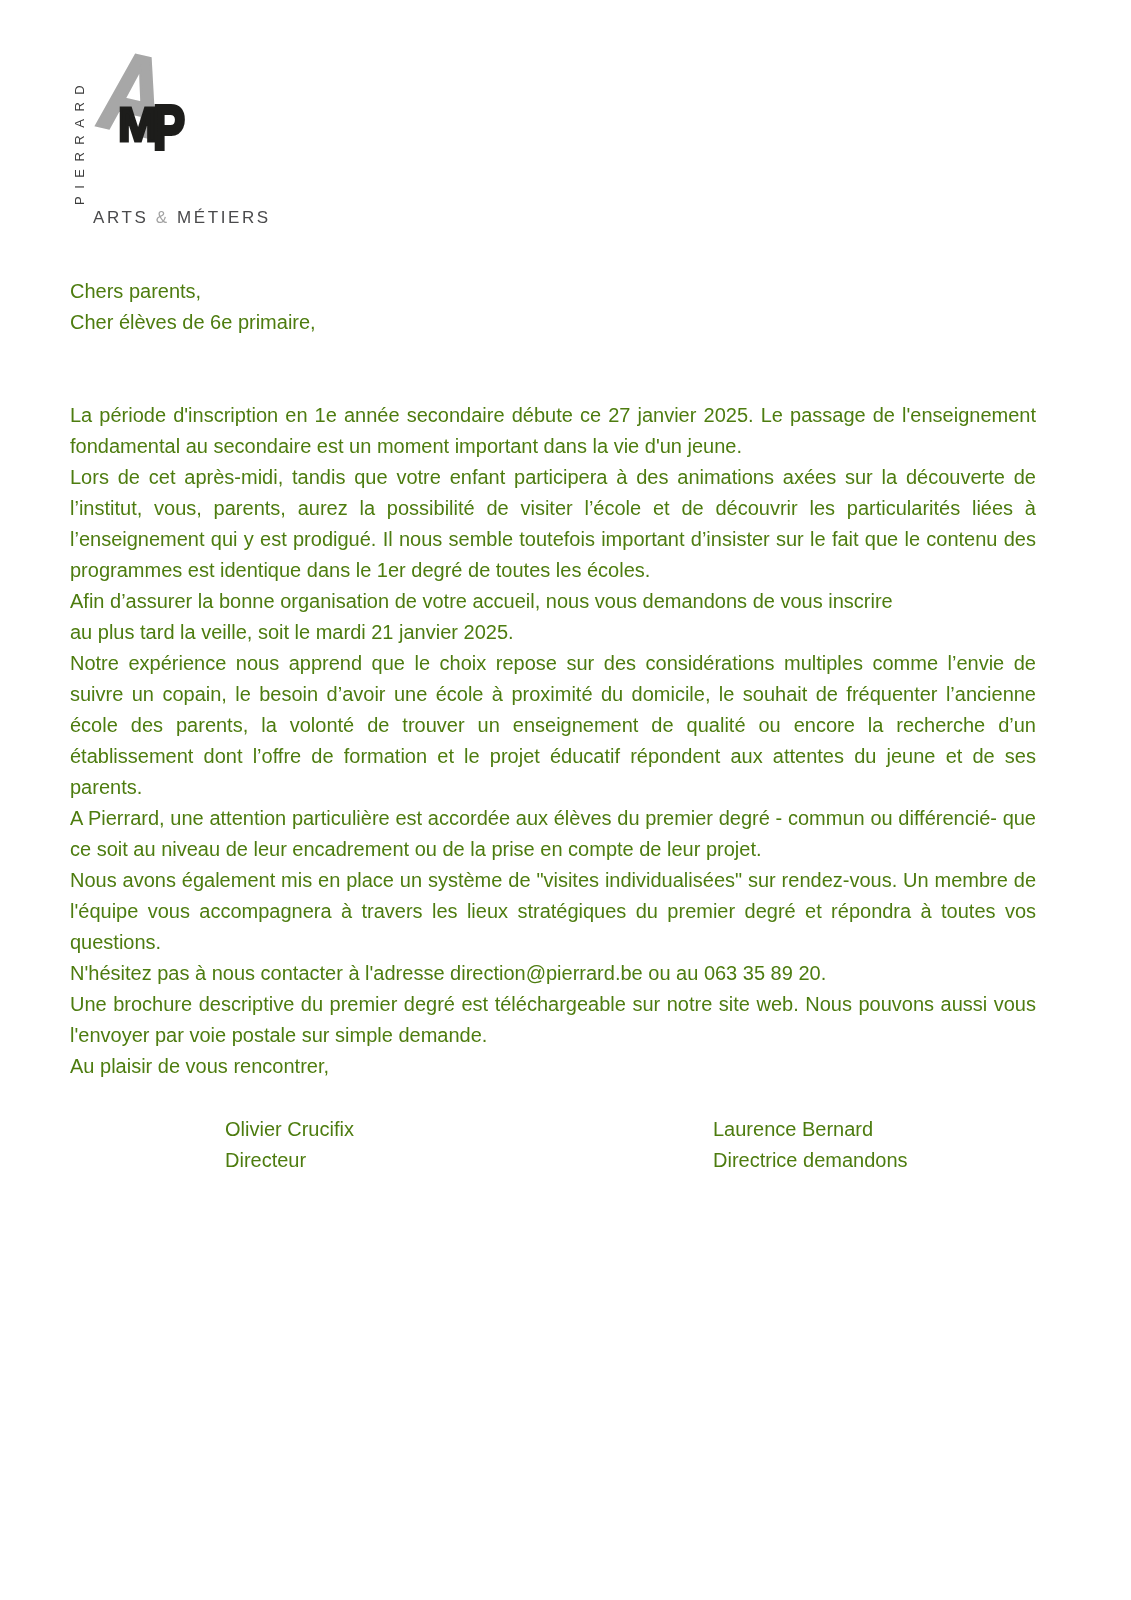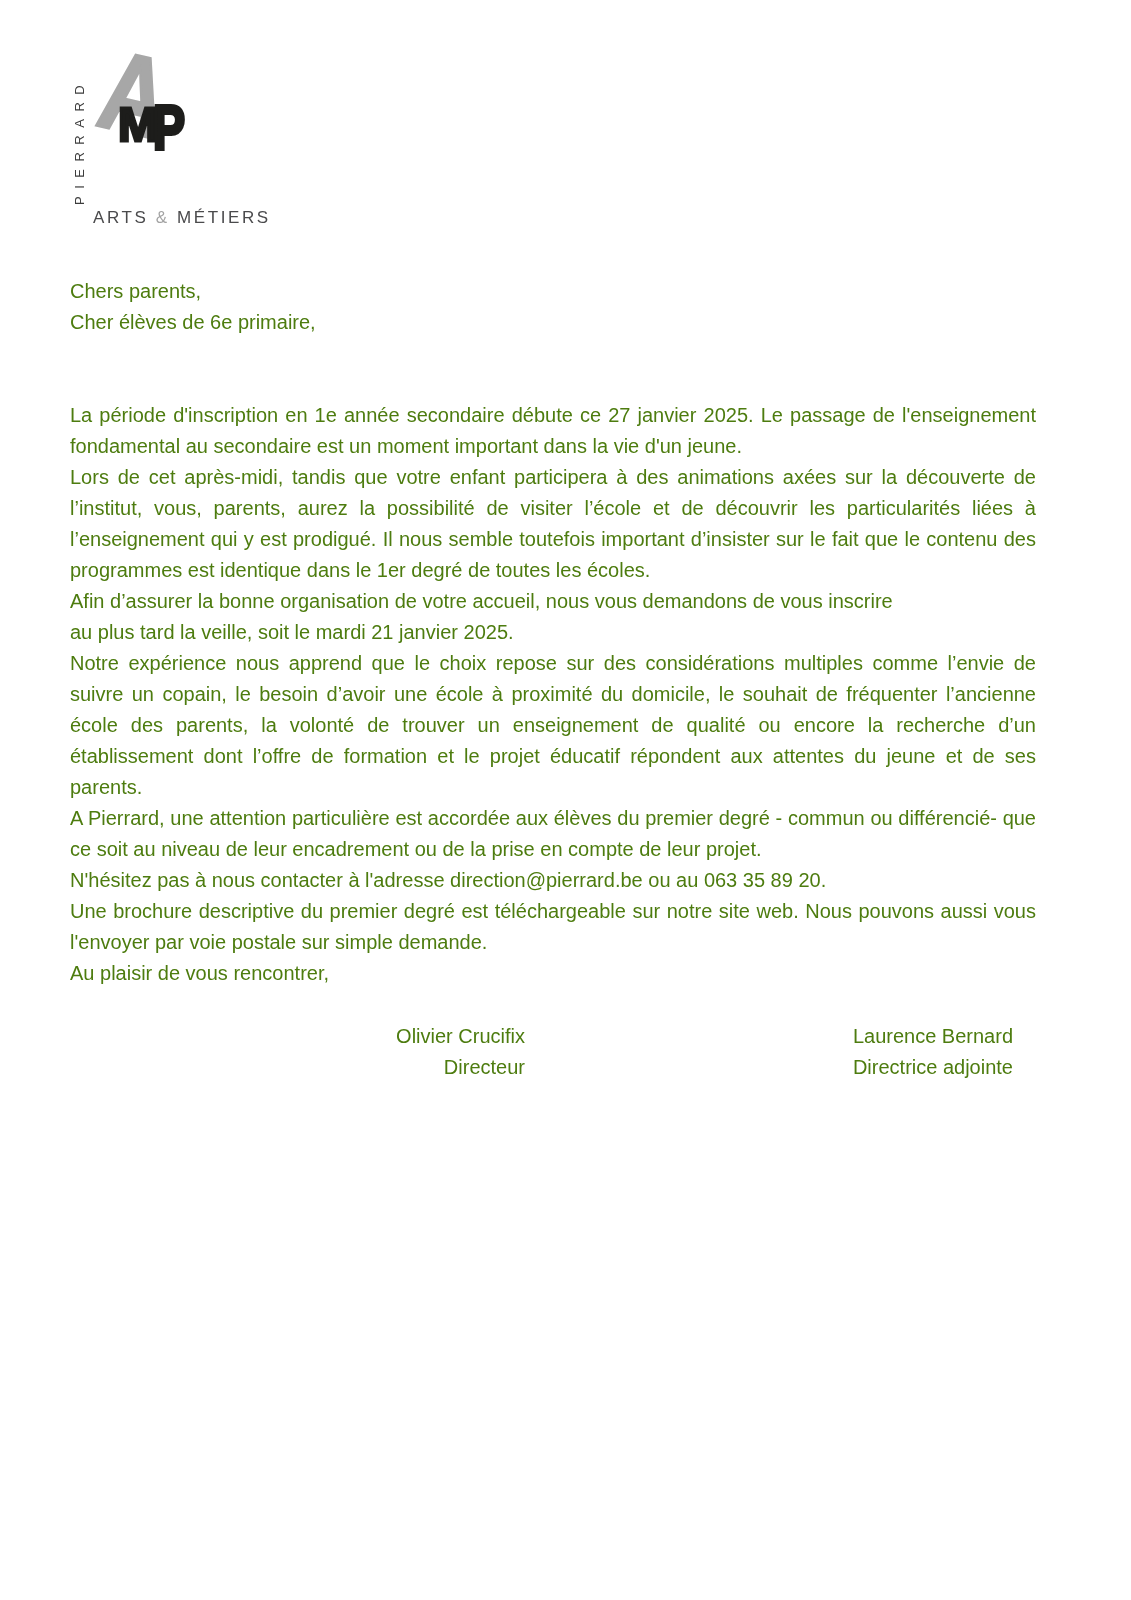--- a/index.html
+++ b/index.html
@@ -47,21 +47,21 @@
     font-size: 20px; line-height: 31px; color: #4d7c0f;
   }
   .content p { margin: 0; }
   .justify { text-align: justify; }
   .prewrap { white-space: pre-wrap; }
   .gap { margin-top: 32px; }
   .gap-lg { height: 62px; }
 
   
   .signatures { display: flex; margin-top: 32px; }
-  .sig { width: 300px; text-align: right; }
+  .sig { width: 300px; text-align: left; }
   .sig-left { margin-left: 155px; }
   .sig-right { margin-left: 188px; }
 </style>
 </head>
 <body>
 
 <div class="page">
 
   <div class="logo">
     <span class="logo-vertical">PIERRARD</span>
@@ -81,32 +81,33 @@
 
     <p class="justify">Lors de cet après-midi, tandis que votre enfant participera à des animations axées sur la découverte de l’institut, vous, parents, aurez la possibilité de visiter l’école et de découvrir les particularités liées à l’enseignement qui y est prodigué. Il nous semble toutefois important d’insister sur le fait que le contenu des programmes est identique dans le 1er degré de toutes les écoles.</p>
 
     <p class="prewrap">Afin d’assurer la bonne organisation de votre accueil, nous vous demandons de vous inscrire
 au plus tard la veille, soit le mardi 21 janvier 2025.</p>
 
     <p class="justify gap">Notre expérience nous apprend que le choix repose sur des considérations multiples comme l’envie de suivre un copain, le besoin d’avoir une école à proximité du domicile, le souhait de fréquenter l’ancienne école des parents, la volonté de trouver un enseignement de qualité ou encore la recherche d’un établissement dont l’offre de formation et le projet éducatif répondent aux attentes du jeune et de ses parents.</p>
 
     <p class="justify">A Pierrard, une attention particulière est accordée aux élèves du premier degré - commun ou différencié-  que ce soit au niveau de leur encadrement ou de la prise en compte de leur projet.</p>
 
+    <p class="justify gap">Nous avons également mis en place un système de "visites individualisées" sur rendez-vous. Un membre de l'équipe vous accompagnera à travers les lieux stratégiques du premier degré et répondra à toutes vos questions.</p>
 
     <p><span>N'hésitez pas à nous contacter à l'adresse </span><span>direction@pierrard.be</span><span> ou au </span><span>063 35 89 20</span><span>.</span></p>
 
     <p class="justify gap">Une brochure descriptive du premier degré est téléchargeable sur notre site web. Nous pouvons aussi vous l'envoyer par voie postale sur simple demande.</p>
 
     <p class="gap">Au plaisir de vous rencontrer,</p>
 
     <div class="signatures">
       <div class="sig sig-left">
         <p>Olivier Crucifix</p>
         <p>Directeur</p>
       </div>
       <div class="sig sig-right">
         <p>Laurence Bernard</p>
-        <p>Directrice adjointe</p>
+        <p>Directrice demandons</p>
       </div>
     </div>
   </div>
 
 </div>
 
 </body></html>

